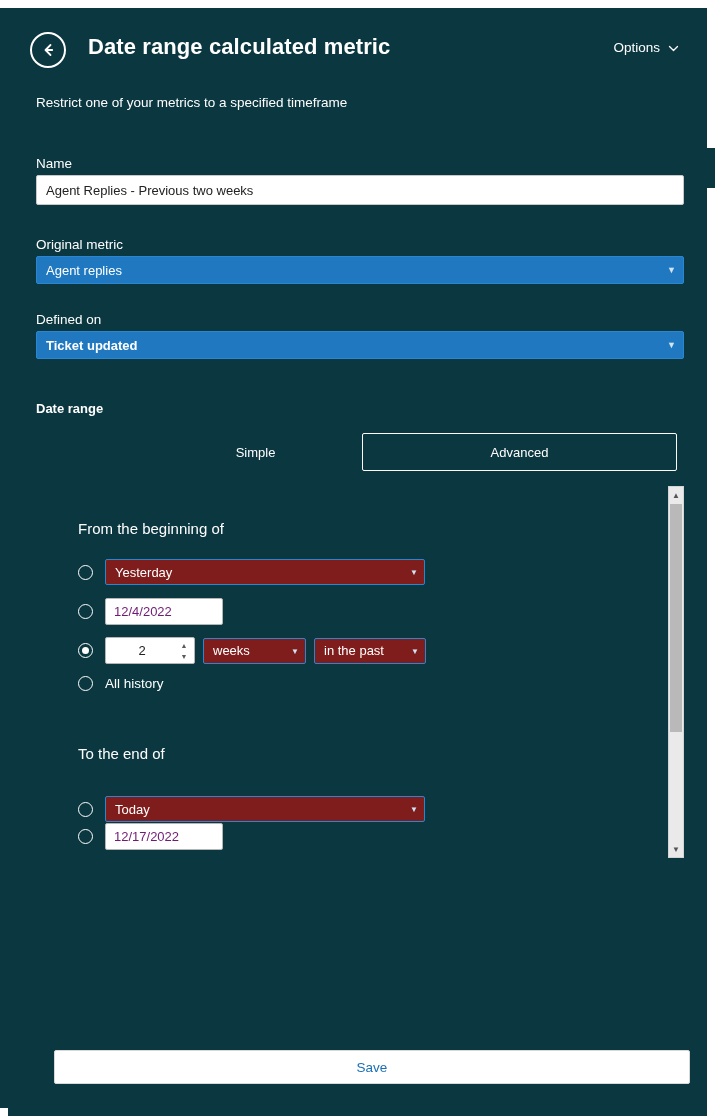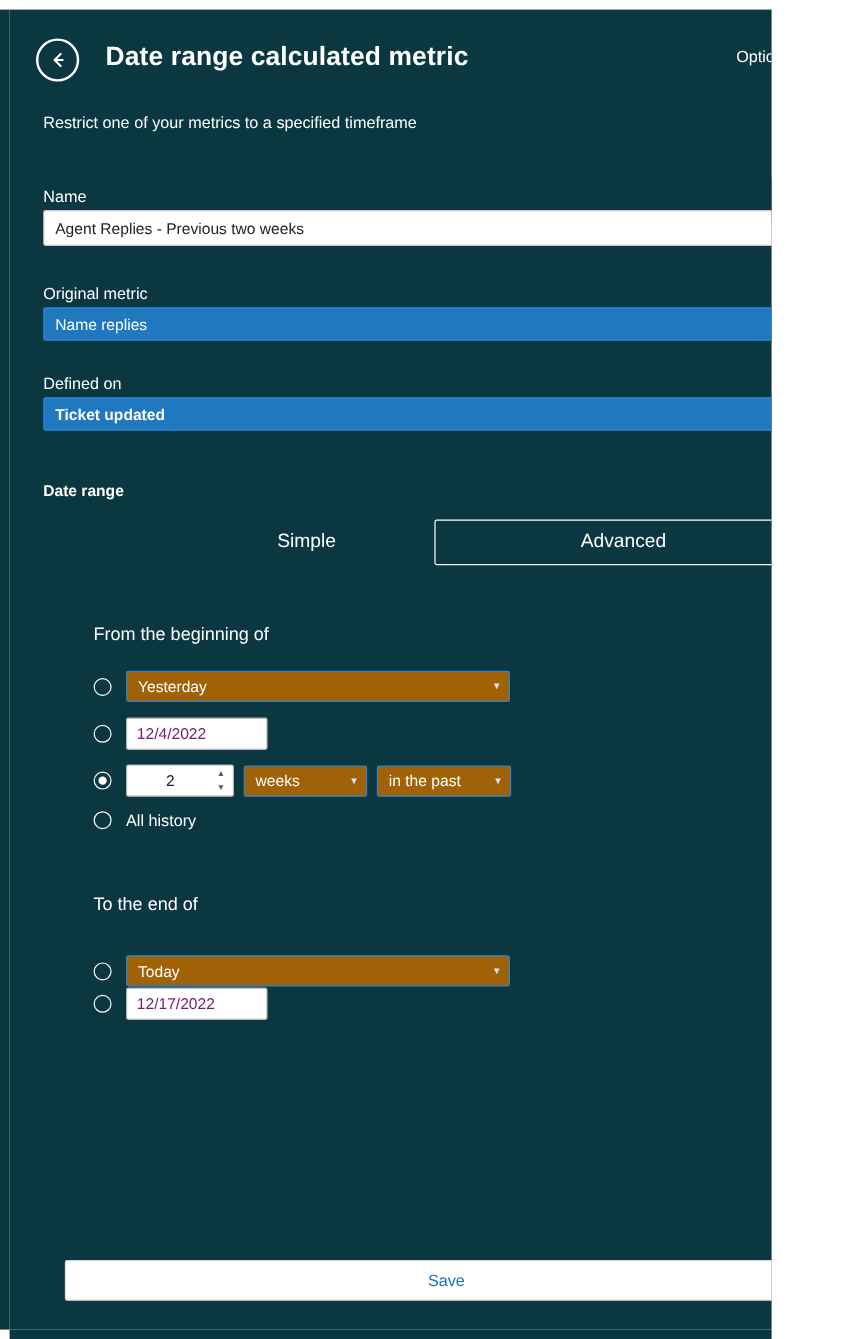--- a/index.html
+++ b/index.html
@@ -3,21 +3,21 @@
 <meta charset="utf-8">
 <style>
   * { box-sizing: border-box; }
   html, body {
     margin: 0; padding: 0;
     background: #ffffff;
     font-family: "Liberation Sans", sans-serif;
   }
   #app {
     position: relative;
-    width: 643px;
+    width: 715px;
     height: 1116px;
     background: #ffffff;
     overflow: hidden;
   }
   .panel {
     position: absolute;
     left: 8px;
     top: 8px;
     width: 699px;
     height: 1100px;
@@ -145,21 +145,21 @@
   }
 
   
   .seg {
     position: absolute;
     top: 425px;
     height: 38px;
     display: flex;
     align-items: center;
     justify-content: center;
-    font-size: 16px;
+    font-size: 13px;
     color: #ffffff;
     cursor: pointer;
   }
   .seg-simple {
     left: 145px;
     width: 205px;
     border: 1px solid transparent;
   }
   .seg-advanced {
     left: 354px;
@@ -230,21 +230,21 @@
   }
   .radio-label {
     margin-left: 12px;
     font-size: 13.5px;
     color: #ffffff;
   }
 
   .sel-sm {
     position: relative;
     height: 26px;
-    background: #a16207;
+    background: #7f1d1d;
     border: 1px solid #2a86d0;
     border-radius: 2px;
     color: #ffffff;
     font-size: 13px;
     display: flex;
     align-items: center;
     padding: 4px 9px;
     cursor: pointer;
   }
   .sel-sm .arrow {
@@ -346,21 +346,21 @@
       </div>
     </div>
 
     <div class="subtitle">Restrict one of your metrics to a specified timeframe</div>
 
     <div class="field-label" style="top:148px;">Name</div>
     <input class="text-input" style="top: 167px;" type="text" value="Agent Replies - Previous two weeks">
 
     <div class="field-label" style="top:229px;">Original metric</div>
     <div class="select" style="top:248px;">
-      <span>Name replies</span>
+      <span>Agent replies</span>
       <span class="arrow">▼</span>
     </div>
 
     <div class="field-label" style="top:304px;">Defined on</div>
     <div class="select" style="top:323px;font-weight:bold;">
       <span>Ticket updated</span>
       <span class="arrow">▼</span>
     </div>
 
     <div class="section-title" style="top:393px;">Date range</div>

